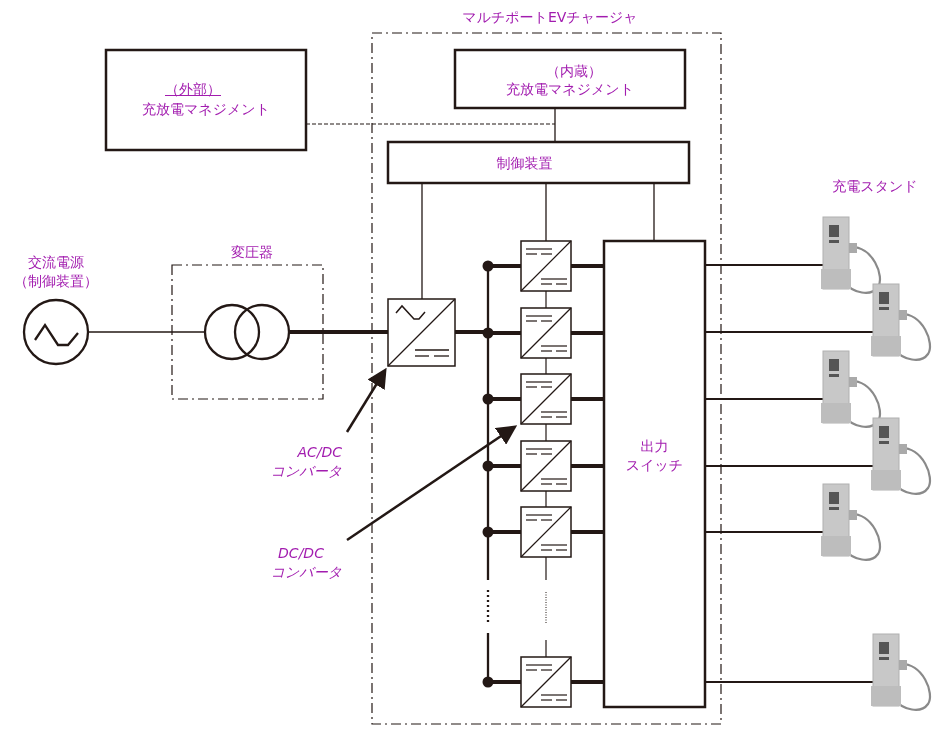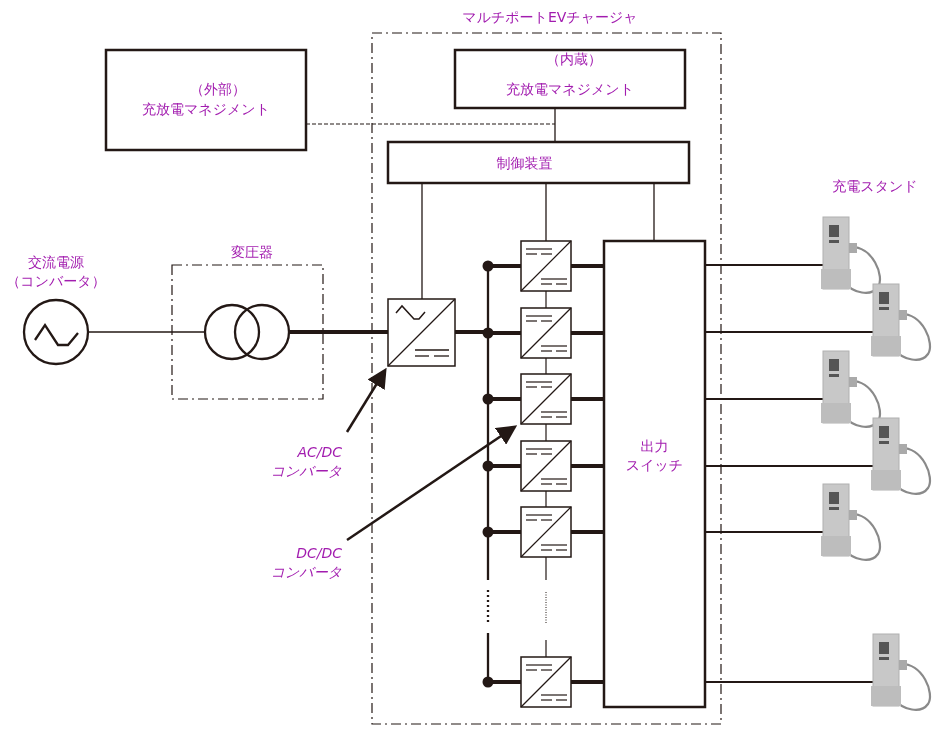--- a/index.html
+++ b/index.html
@@ -184,35 +184,35 @@
         <rect x="899" y="660" width="8" height="10" fill="#aaa"></rect>
       </g>
     </g>
 
   <line x1="347" y1="432" x2="384" y2="372" stroke="#231815" stroke-width="2.5" marker-end="url(#arrowhead)"></line>
   <line x1="347" y1="540" x2="513" y2="428" stroke="#231815" stroke-width="2.5" marker-end="url(#arrowhead)"></line>
 </svg>
 
 <div class="lbl" style="left:440px;top:8px;width:220px;font-size:14px;">マルチポートEVチャージャ</div>
 
-<div class="lbl" style="left:118px;top:80px;width:200px;">（外部）</div>
+<div class="lbl" style="left:93px;top:80px;width:200px;text-decoration:underline;">（外部）</div>
 <div class="lbl" style="left:106px;top:100px;width:200px;">充放電マネジメント</div>
 
-<div class="lbl" style="left:455px;top:50px;width:238px;">（内蔵）</div>
+<div class="lbl" style="left:455px;top:62px;width:238px;">（内蔵）</div>
 <div class="lbl" style="left:455px;top:80px;width:230px;">充放電マネジメント</div>
 
 <div class="lbl" style="left:388px;top:154px;width:273px;">制御装置</div>
 
 <div class="lbl" style="left:6px;top:253px;width:100px;">交流電源</div>
-<div class="lbl" style="left:0px;top:272px;width:112px;">（コンバータ）</div>
+<div class="lbl" style="left:0px;top:272px;width:112px;">（制御装置）</div>
 
 <div class="lbl" style="left:212px;top:243px;width:80px;">変圧器</div>
 
 <div class="lbl lbl-r" style="left:260px;top:443px;width:82px;">AC/DC</div>
 <div class="lbl lbl-r" style="left:260px;top:462px;width:82px;">コンバータ</div>
 
-<div class="lbl lbl-r" style="left:260px;top:544px;width:82px;">DC/DC</div>
+<div class="lbl lbl-r" style="left:260px;top:544px;width:82px;text-align:center;">DC/DC</div>
 <div class="lbl lbl-r" style="left:260px;top:563px;width:82px;">コンバータ</div>
 
 <div class="lbl" style="left:604px;top:437px;width:101px;">出力</div>
 <div class="lbl" style="left:604px;top:456px;width:101px;">スイッチ</div>
 
 <div class="lbl" style="left:820px;top:177px;width:110px;">充電スタンド</div>
 
 </body></html>

